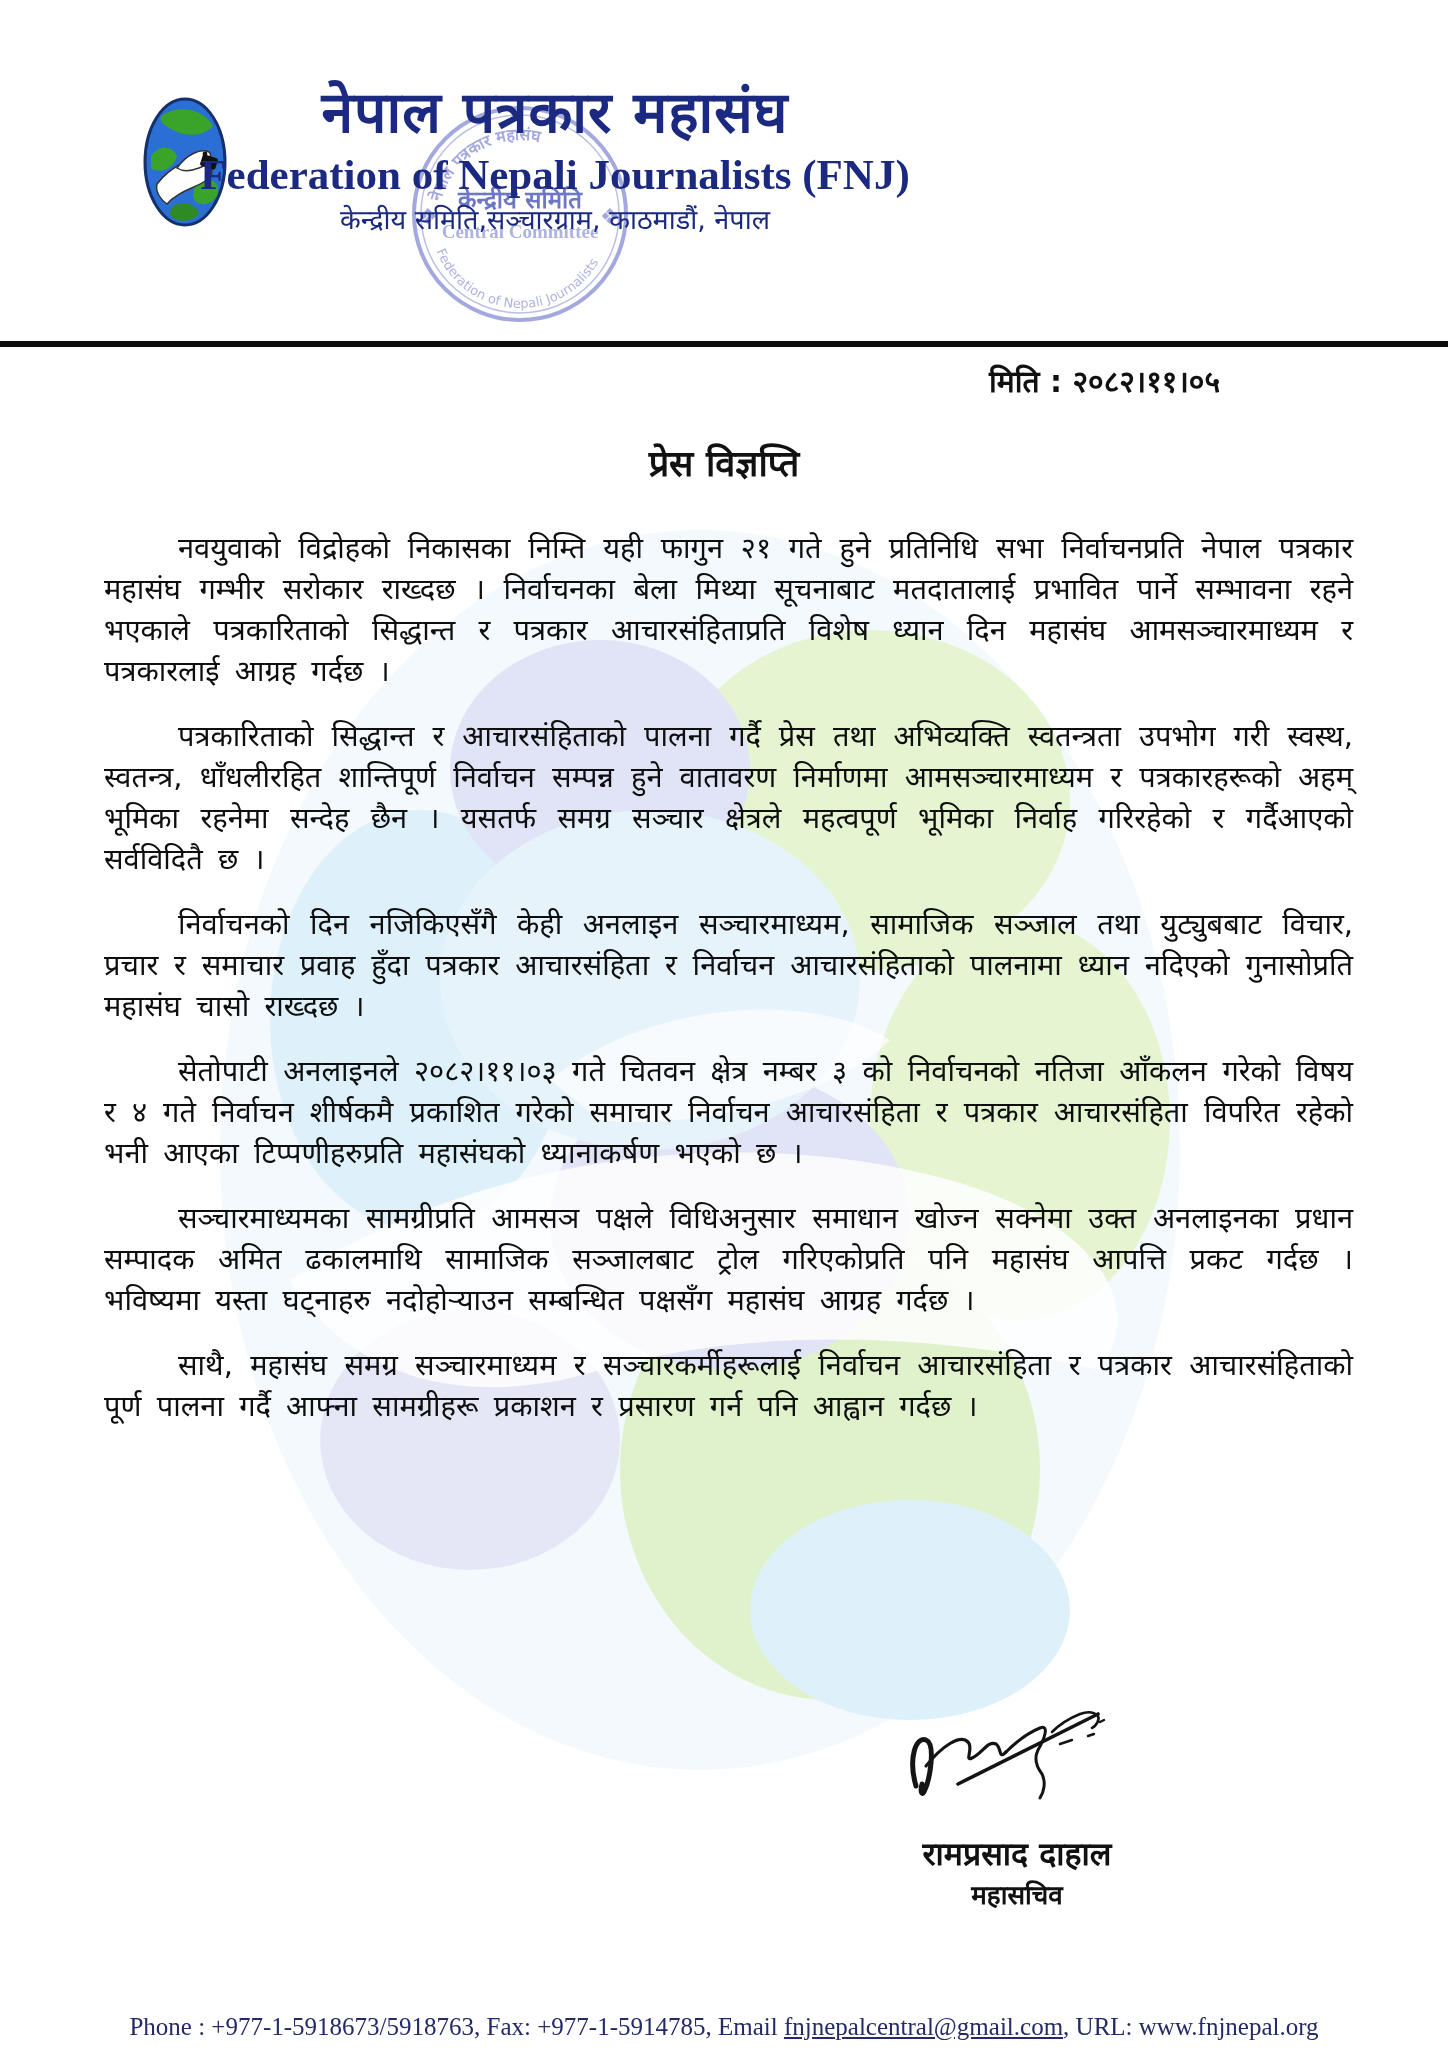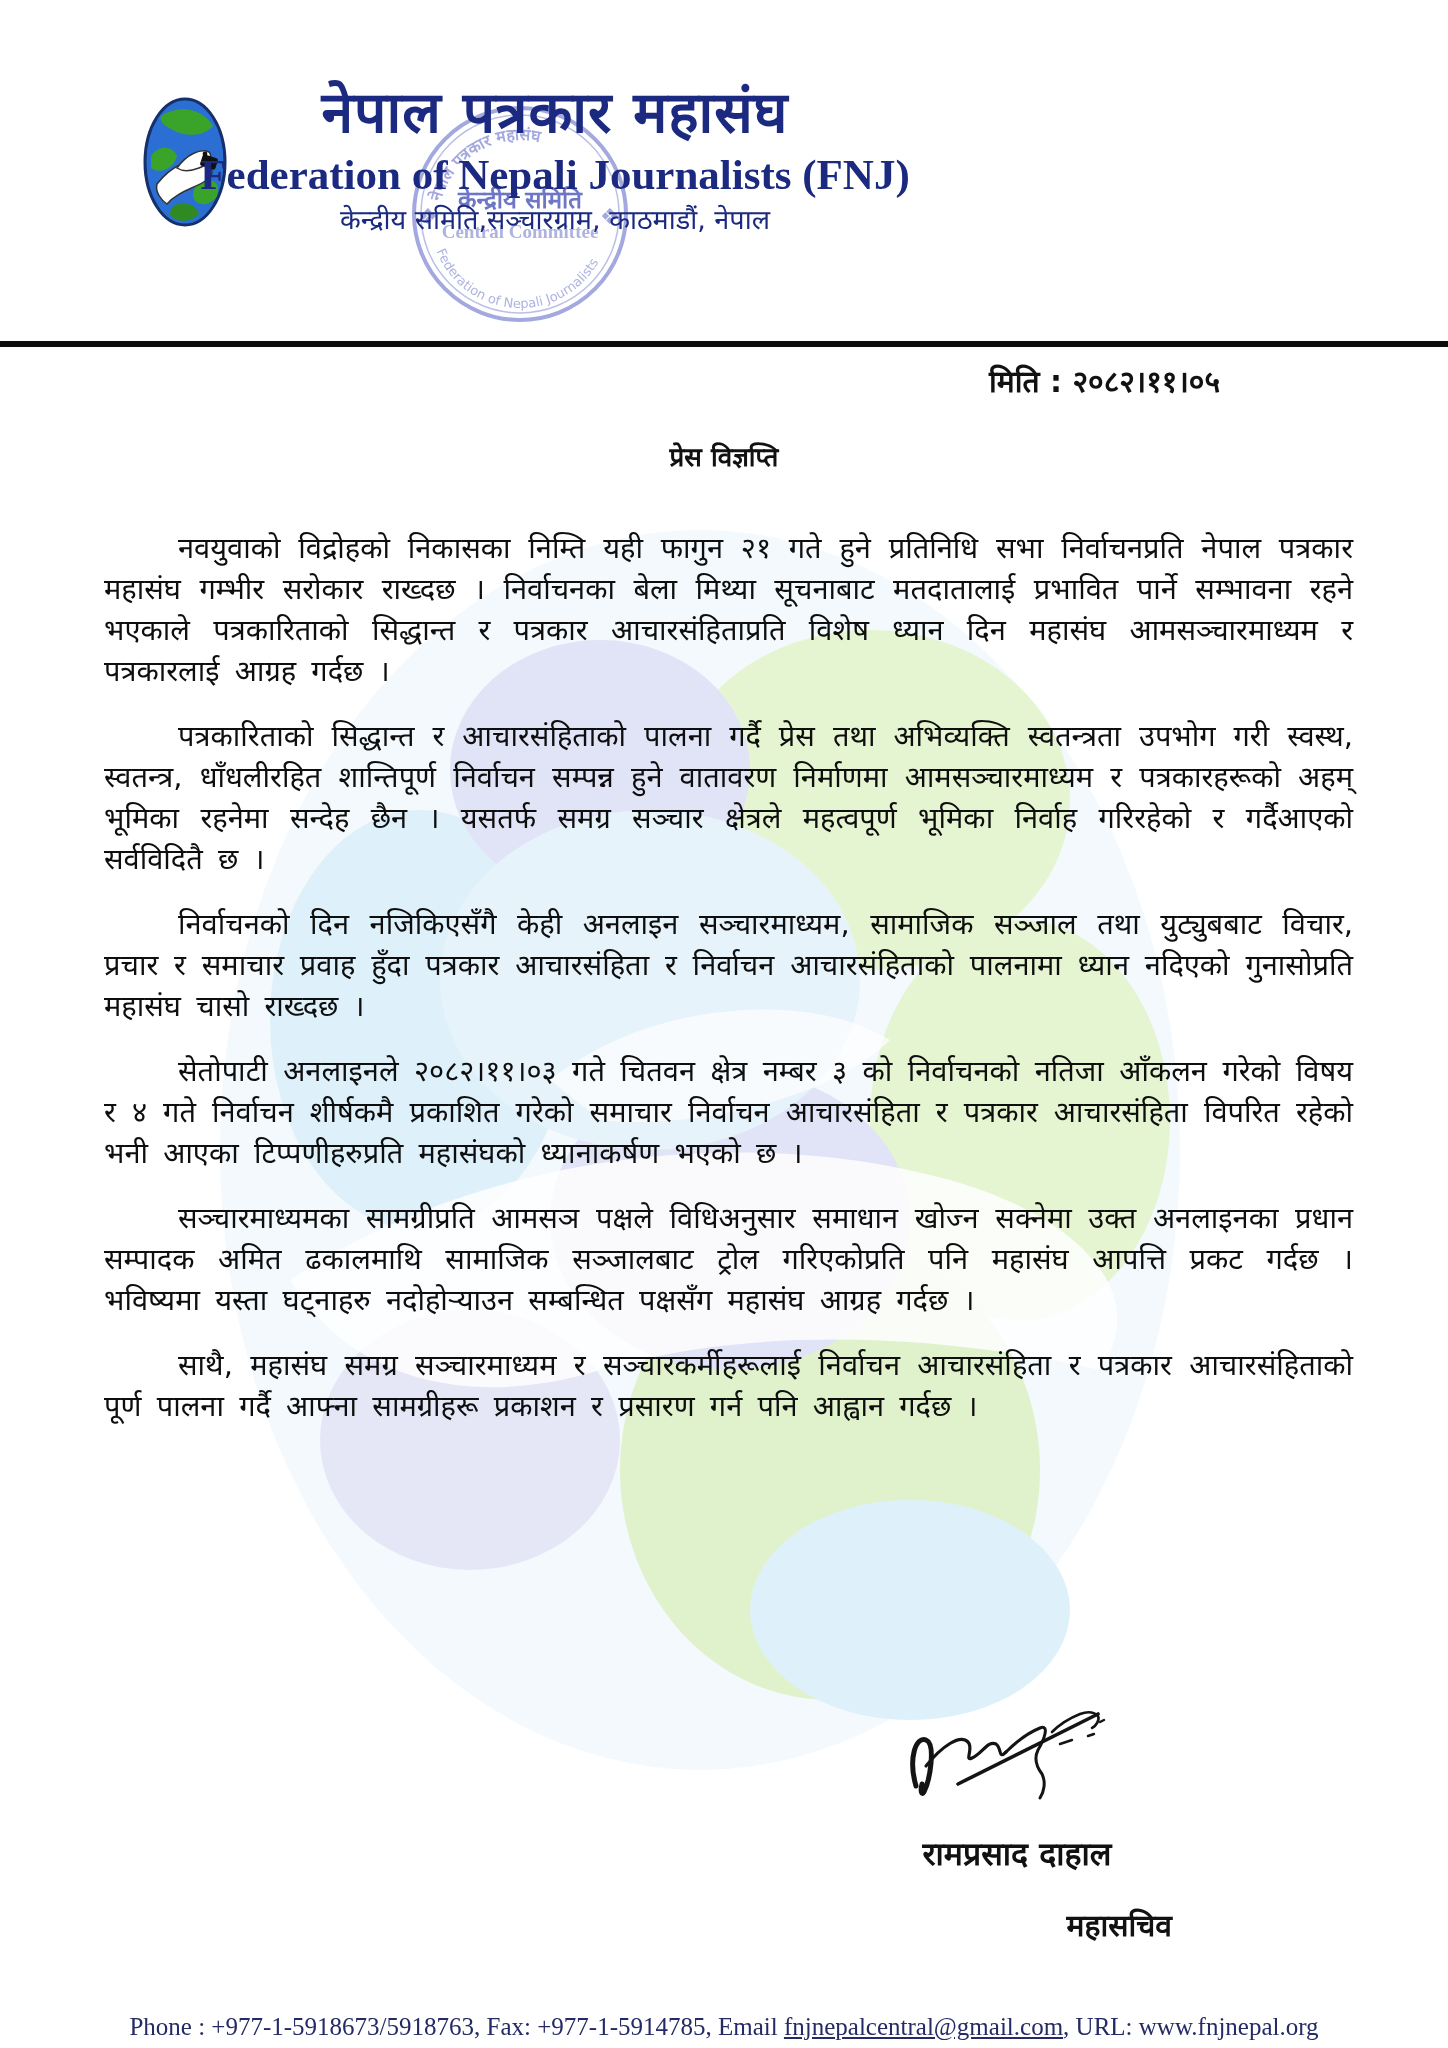--- a/index.html
+++ b/index.html
@@ -16,32 +16,32 @@
   .stamp{position:absolute;left:400px;top:100px;width:240px;height:228px;opacity:.8;}
   .header-text{position:absolute;left:0;top:0;width:1110px;text-align:center;color:#1b2a80;}
   .org-np{margin-top:84px;font-size:57px;font-weight:bold;letter-spacing:1px;line-height:1;}
   .org-en{margin-top:12px;font-size:43px;font-weight:bold;font-family:"Liberation Serif","DejaVu Serif",serif;line-height:1;}
   .org-addr{margin-top:10px;font-size:27px;font-weight:normal;line-height:1;}
   .rule{position:absolute;top:341px;left:0;width:100%;height:6px;background:#0d0d0d;}
 
   
   .date-line{position:absolute;top:360px;right:228px;font-size:30px;font-weight:bold;color:#111;z-index:2;}
   .doc-title{position:absolute;top:438px;left:0;width:100%;text-align:center;
-             font-size:26px;font-weight:bold;color:#111;z-index:2;}
+             font-size:36px;font-weight:bold;color:#111;z-index:2;}
 
   
   .body-text{position:absolute;top:528px;left:100px;width:1253px;z-index:2;color:#0e0e0e;}
   .para{margin:0 0 24px 4px;font-size:29px;line-height:41px;text-align:justify;text-indent:74px;
         word-spacing:6px;}
 
   
   .signature{position:absolute;left:862px;top:1688px;width:310px;text-align:center;z-index:2;color:#111;}
   .sig-scrawl{display:block;margin:0 auto;}
   .sig-name{font-size:32px;font-weight:bold;margin-top:18px;}
-  .sig-role{font-size:30px;font-weight:bold;margin-top:30px;text-align:right;}
+  .sig-role{font-size:26px;font-weight:bold;margin-top:2px;}
 
   
   .footer{position:absolute;bottom:8px;left:0;width:100%;text-align:center;z-index:2;
           color:#232a66;font-family:"Liberation Serif","DejaVu Serif",serif;}
   .footer-line1{font-size:21px;line-height:27px;}
   .footer-line2{font-size:25px;line-height:27px;}
   .footer-email{text-decoration:underline;color:#232a66;}
 </style>
 </head>
 <body>

